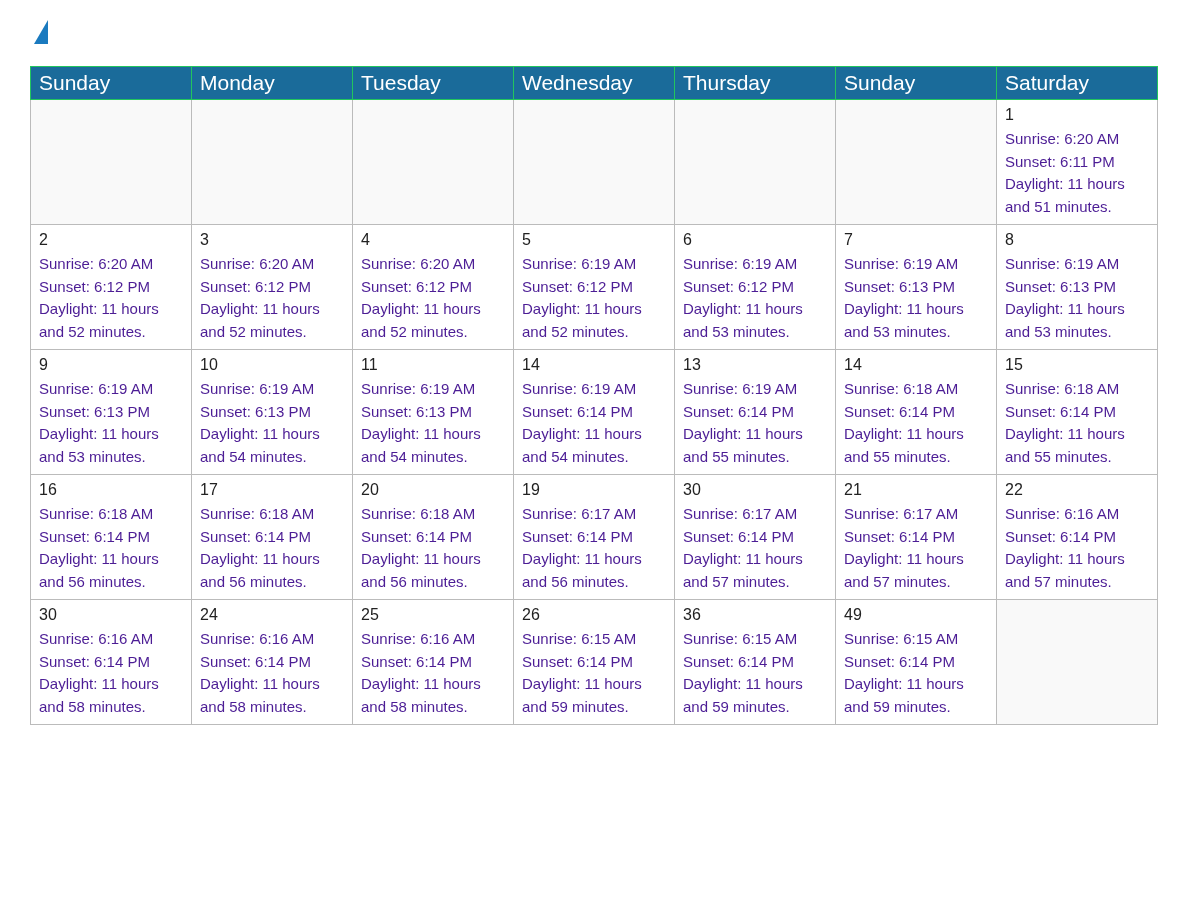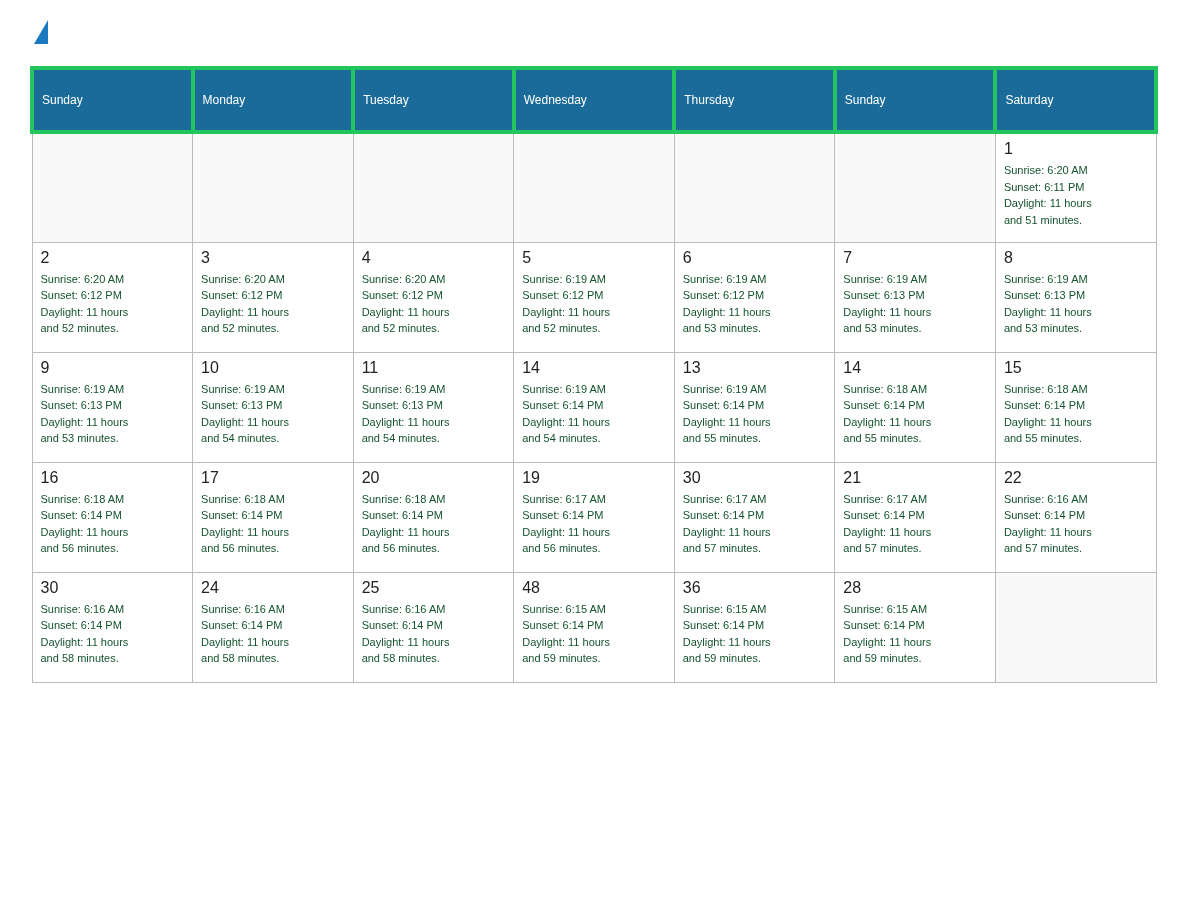--- a/index.html
+++ b/index.html
@@ -60,45 +60,45 @@
       margin-top: 4px;
     }
     .calendar {
       width: 100%;
       border-collapse: collapse;
       border: 1px solid #999;
     }
     .calendar th {
       background-color: #1a6b9a;
       color: #fff;
-      font-size: 12px;
+      font-size: 21px;
       font-weight: normal;
-      padding: 23px 8px;
+      padding: 4px 8px;
       text-align: left;
-      border: 4px solid #22c55e;
+      border: 1px solid #22c55e;
     }
     .calendar td {
       vertical-align: top;
       border: 1px solid #bbb;
       padding: 6px 8px;
       width: 14.28%;
       min-height: 100px;
       font-size: 13px;
       color: #333;
     }
     .day-number {
       font-size: 16px;
       font-weight: normal;
       color: #222;
       display: block;
       margin-bottom: 4px;
     }
     .day-info {
-      font-size: 11px;
-      color: #14532d;
+      font-size: 15px;
+      color: #4c1d95;
       line-height: 1.5;
     }
     .empty-cell {
       background: #f9f9f9;
     }
     tr.week-row td {
       height: 110px;
     }
   </style>
 </head>
@@ -240,27 +240,27 @@
         </td>
         <td>
           <span class="day-number">24</span>
           <div class="day-info">Sunrise: 6:16 AM<br>Sunset: 6:14 PM<br>Daylight: 11 hours<br>and 58 minutes.</div>
         </td>
         <td>
           <span class="day-number">25</span>
           <div class="day-info">Sunrise: 6:16 AM<br>Sunset: 6:14 PM<br>Daylight: 11 hours<br>and 58 minutes.</div>
         </td>
         <td>
-          <span class="day-number">48</span>
+          <span class="day-number">26</span>
           <div class="day-info">Sunrise: 6:15 AM<br>Sunset: 6:14 PM<br>Daylight: 11 hours<br>and 59 minutes.</div>
         </td>
         <td>
           <span class="day-number">36</span>
           <div class="day-info">Sunrise: 6:15 AM<br>Sunset: 6:14 PM<br>Daylight: 11 hours<br>and 59 minutes.</div>
         </td>
         <td>
-          <span class="day-number">28</span>
+          <span class="day-number">49</span>
           <div class="day-info">Sunrise: 6:15 AM<br>Sunset: 6:14 PM<br>Daylight: 11 hours<br>and 59 minutes.</div>
         </td>
         <td class="empty-cell"></td>
       </tr>
     </tbody>
 </table>
 
 </body></html>

